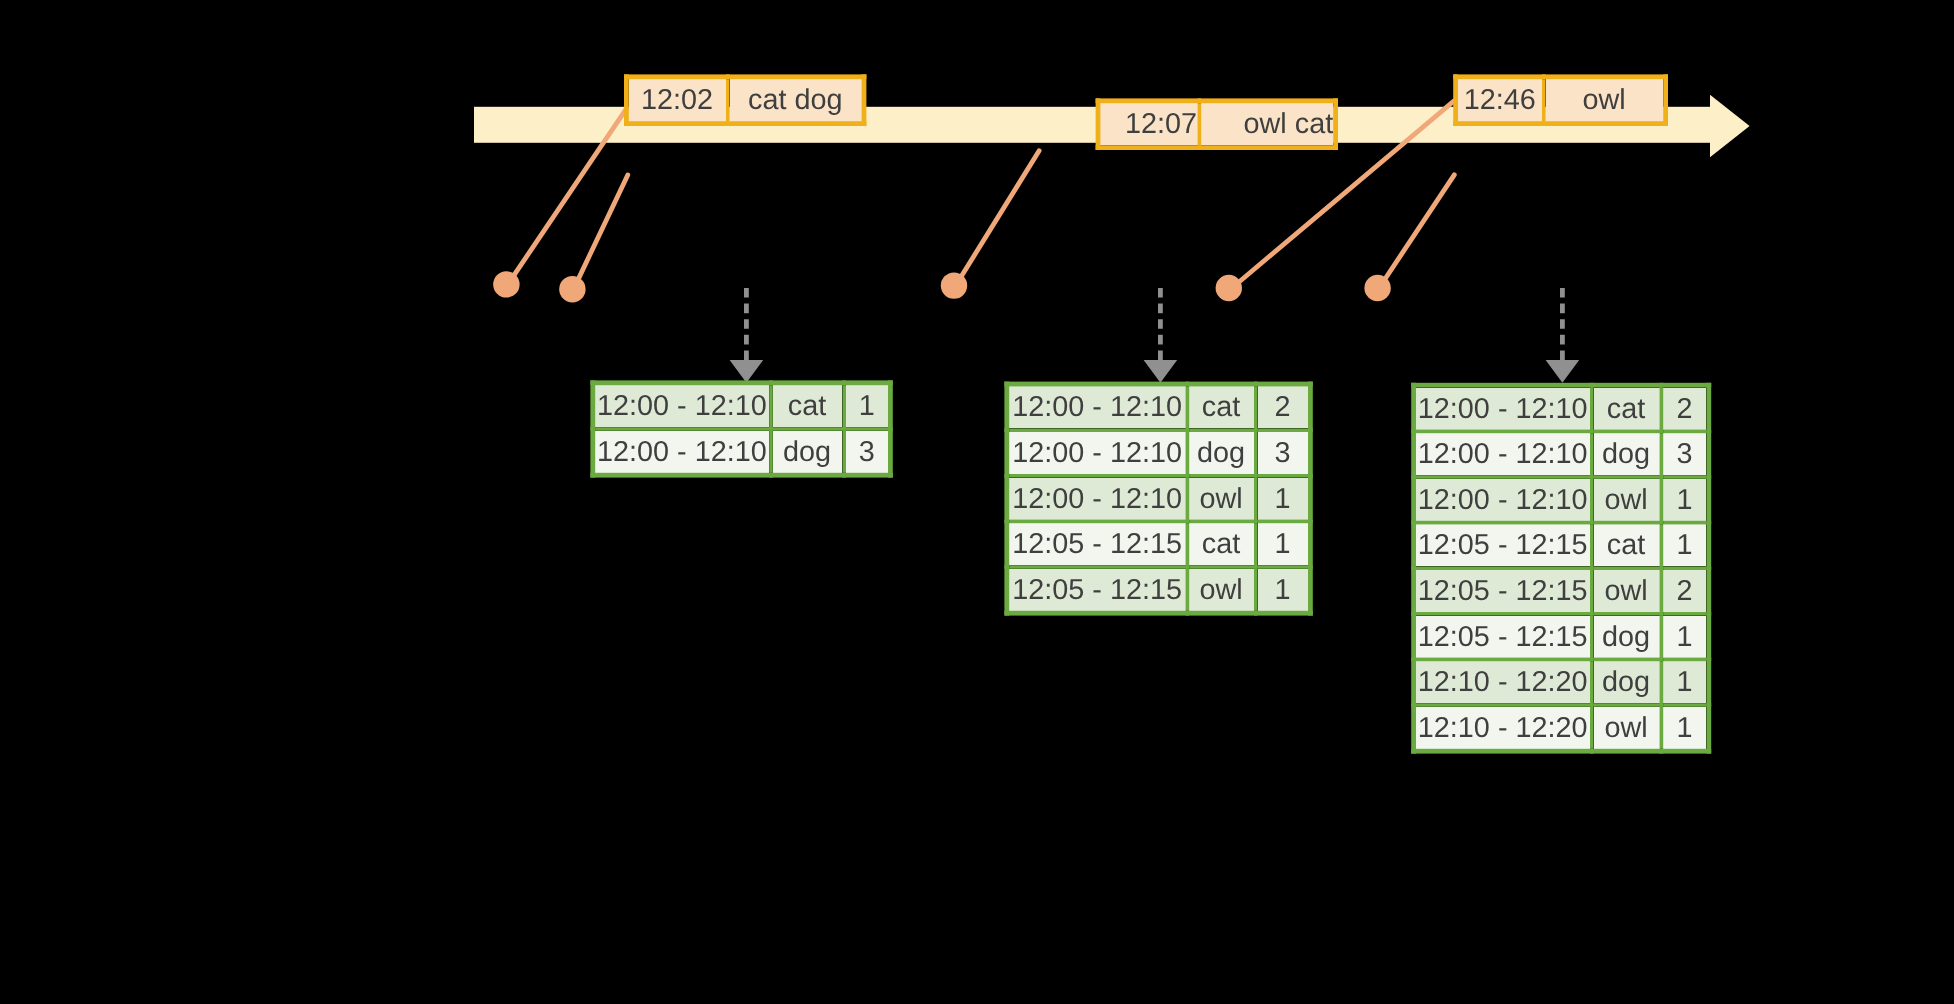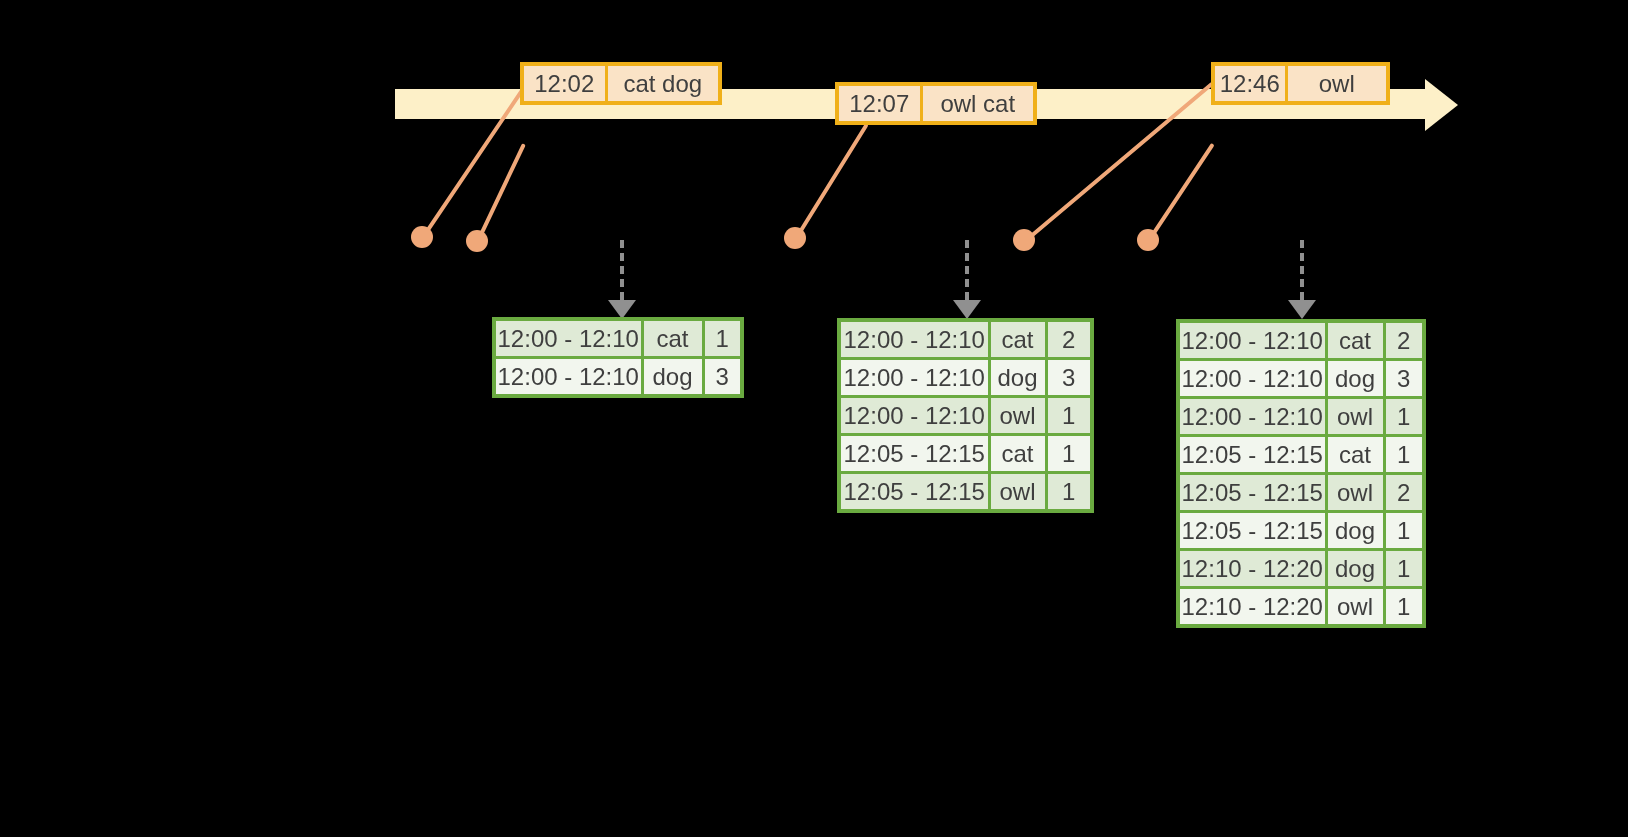--- a/index.html
+++ b/index.html
@@ -26,21 +26,21 @@
   .etable tr:nth-of-type(odd) td  { background:#FAE3C6; }
   .etable tr:nth-of-type(even) td { background:#FDF2E3; }
 
   .rtable { border:4px solid #6AAA40; }
   .rtable td { border:3px solid #6AAA40; }
   .rtable tr:nth-of-type(odd) td  { background:#DFEAD6; }
   .rtable tr:nth-of-type(even) td { background:#F2F6EE; }
 
   #et1 { left:520px; top:62px; }
   #et1 .c1 { width:84px; } #et1 .c2 { width:114px; }
-  #et2 { left:835px; top:82px; }
+  #et2 { left:913px; top:82px;text-align:right; }
   #et2 .c1 { width:84px; } #et2 .c2 { width:114px; }
   #et3 { left:1211px; top:62px; }
   #et3 .c1 { width:73px; } #et3 .c2 { width:102px; }
 
   #rt1 { left:492px; top:317px; }
   #rt1 .c1 { width:148px; } #rt1 .c2 { width:61px; } #rt1 .c3 { width:39px; }
   #rt2 { left:837px; top:318px; }
   #rt2 .c1 { width:150px; } #rt2 .c2 { width:57px; } #rt2 .c3 { width:46px; }
   #rt3 { left:1176px; top:319px; }
   #rt3 .c1 { width:148px; } #rt3 .c2 { width:58px; } #rt3 .c3 { width:40px; }

